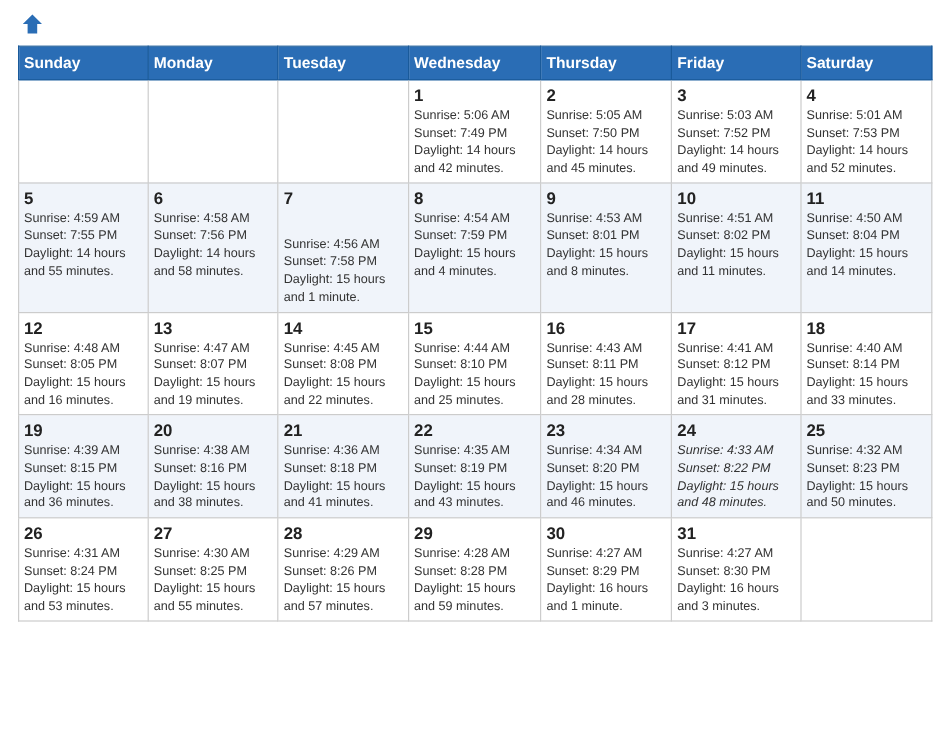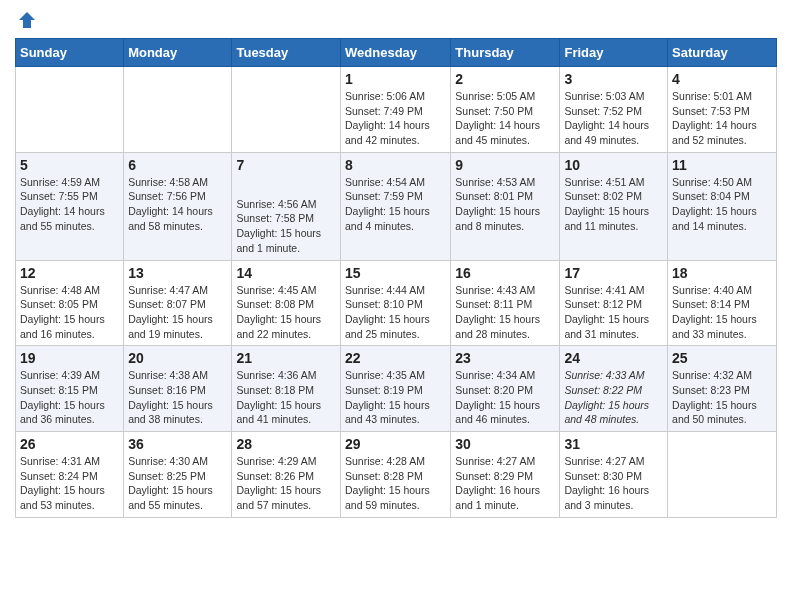--- a/index.html
+++ b/index.html
@@ -320,21 +320,21 @@
         </tr>
         <tr>
           <td>
             <span class="day-number">26</span>
             <div class="day-info" style="white-space: pre-line;">Sunrise: 4:31 AM
 Sunset: 8:24 PM
 Daylight: 15 hours
 and 53 minutes.</div>
           </td>
           <td>
-            <span class="day-number">36</span>
+            <span class="day-number">27</span>
             <div class="day-info" style="white-space: pre-line;">Sunrise: 4:30 AM
 Sunset: 8:25 PM
 Daylight: 15 hours
 and 55 minutes.</div>
           </td>
           <td>
             <span class="day-number">28</span>
             <div class="day-info" style="white-space: pre-line;">Sunrise: 4:29 AM
 Sunset: 8:26 PM
 Daylight: 15 hours

